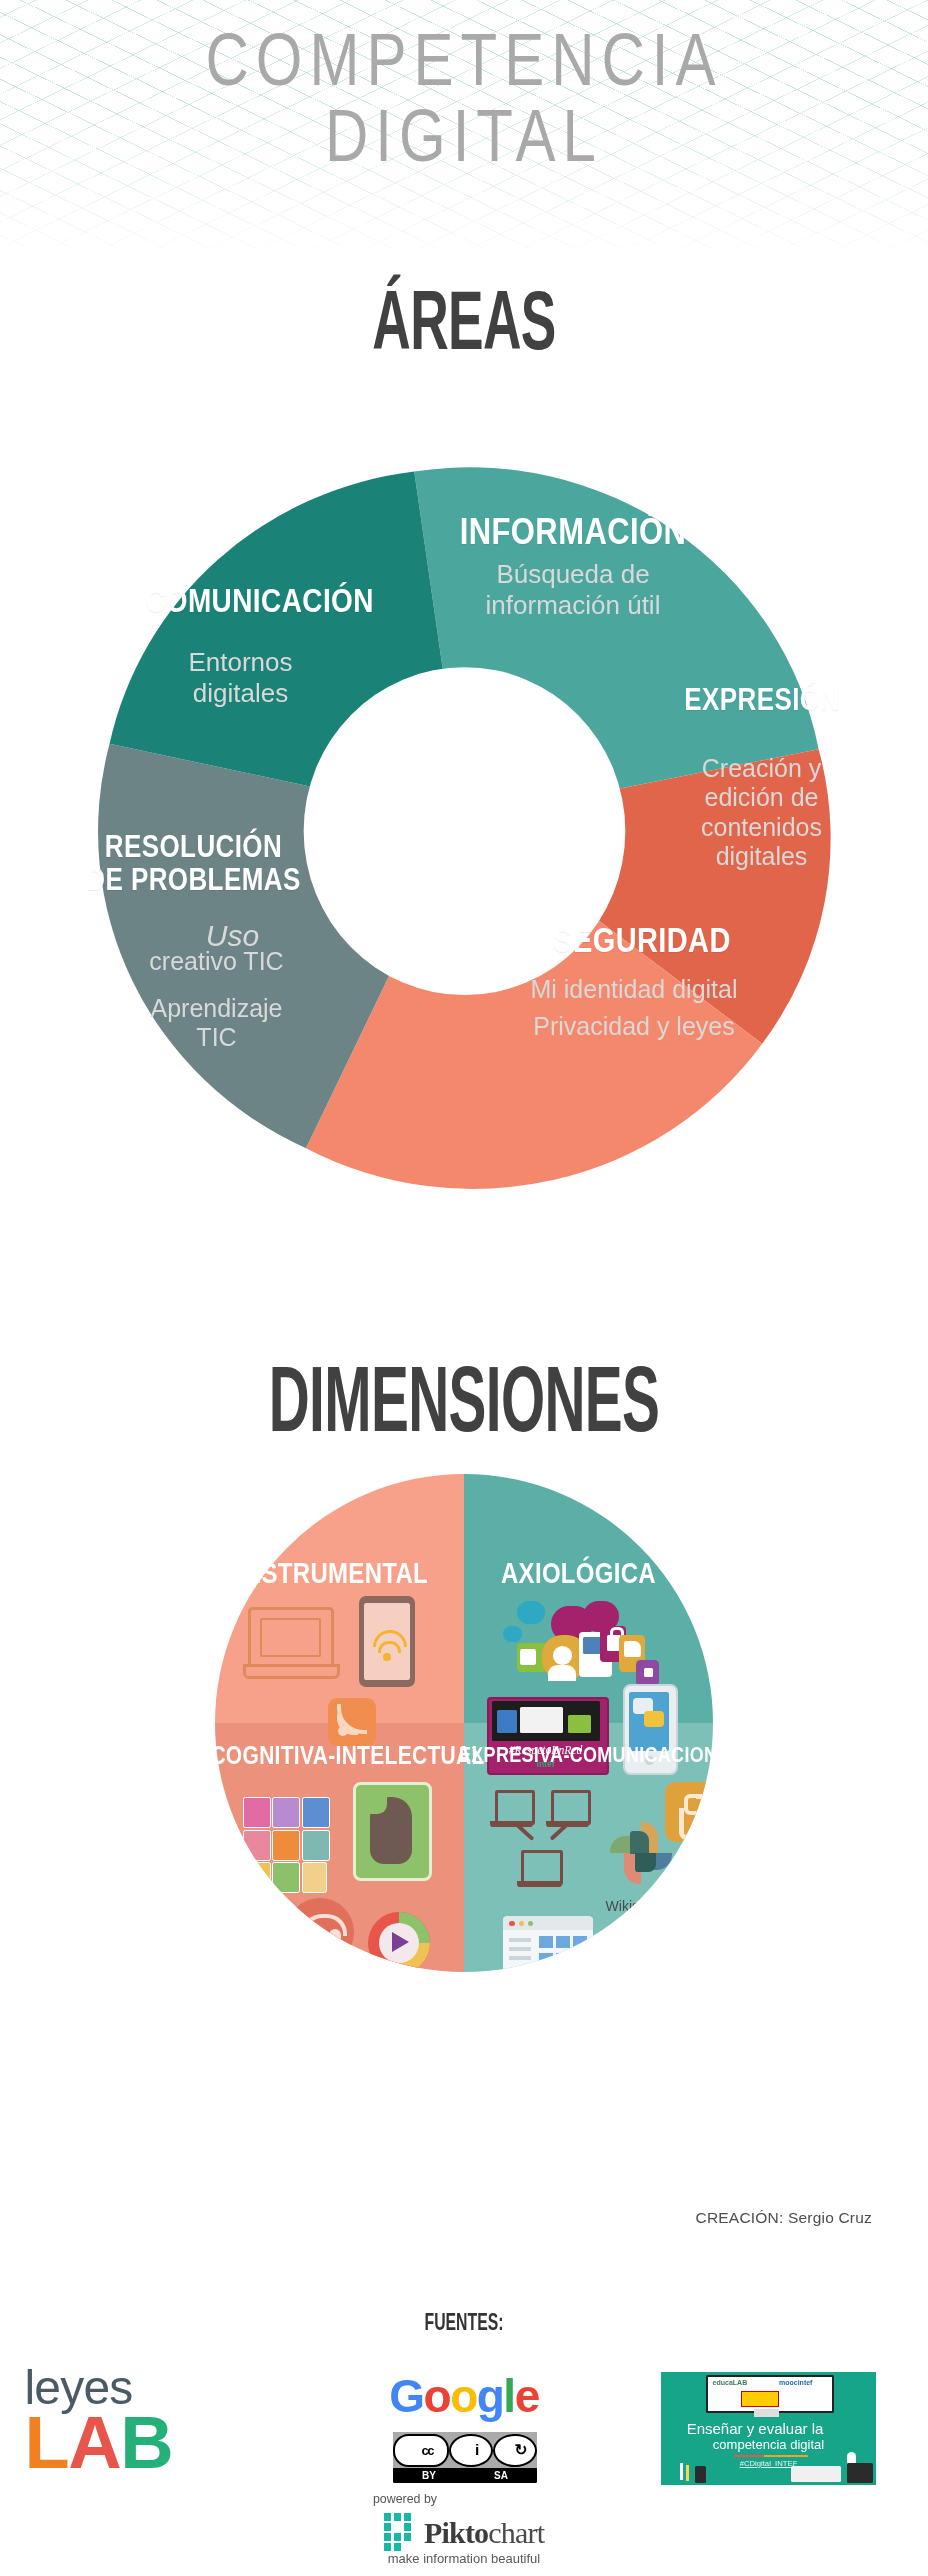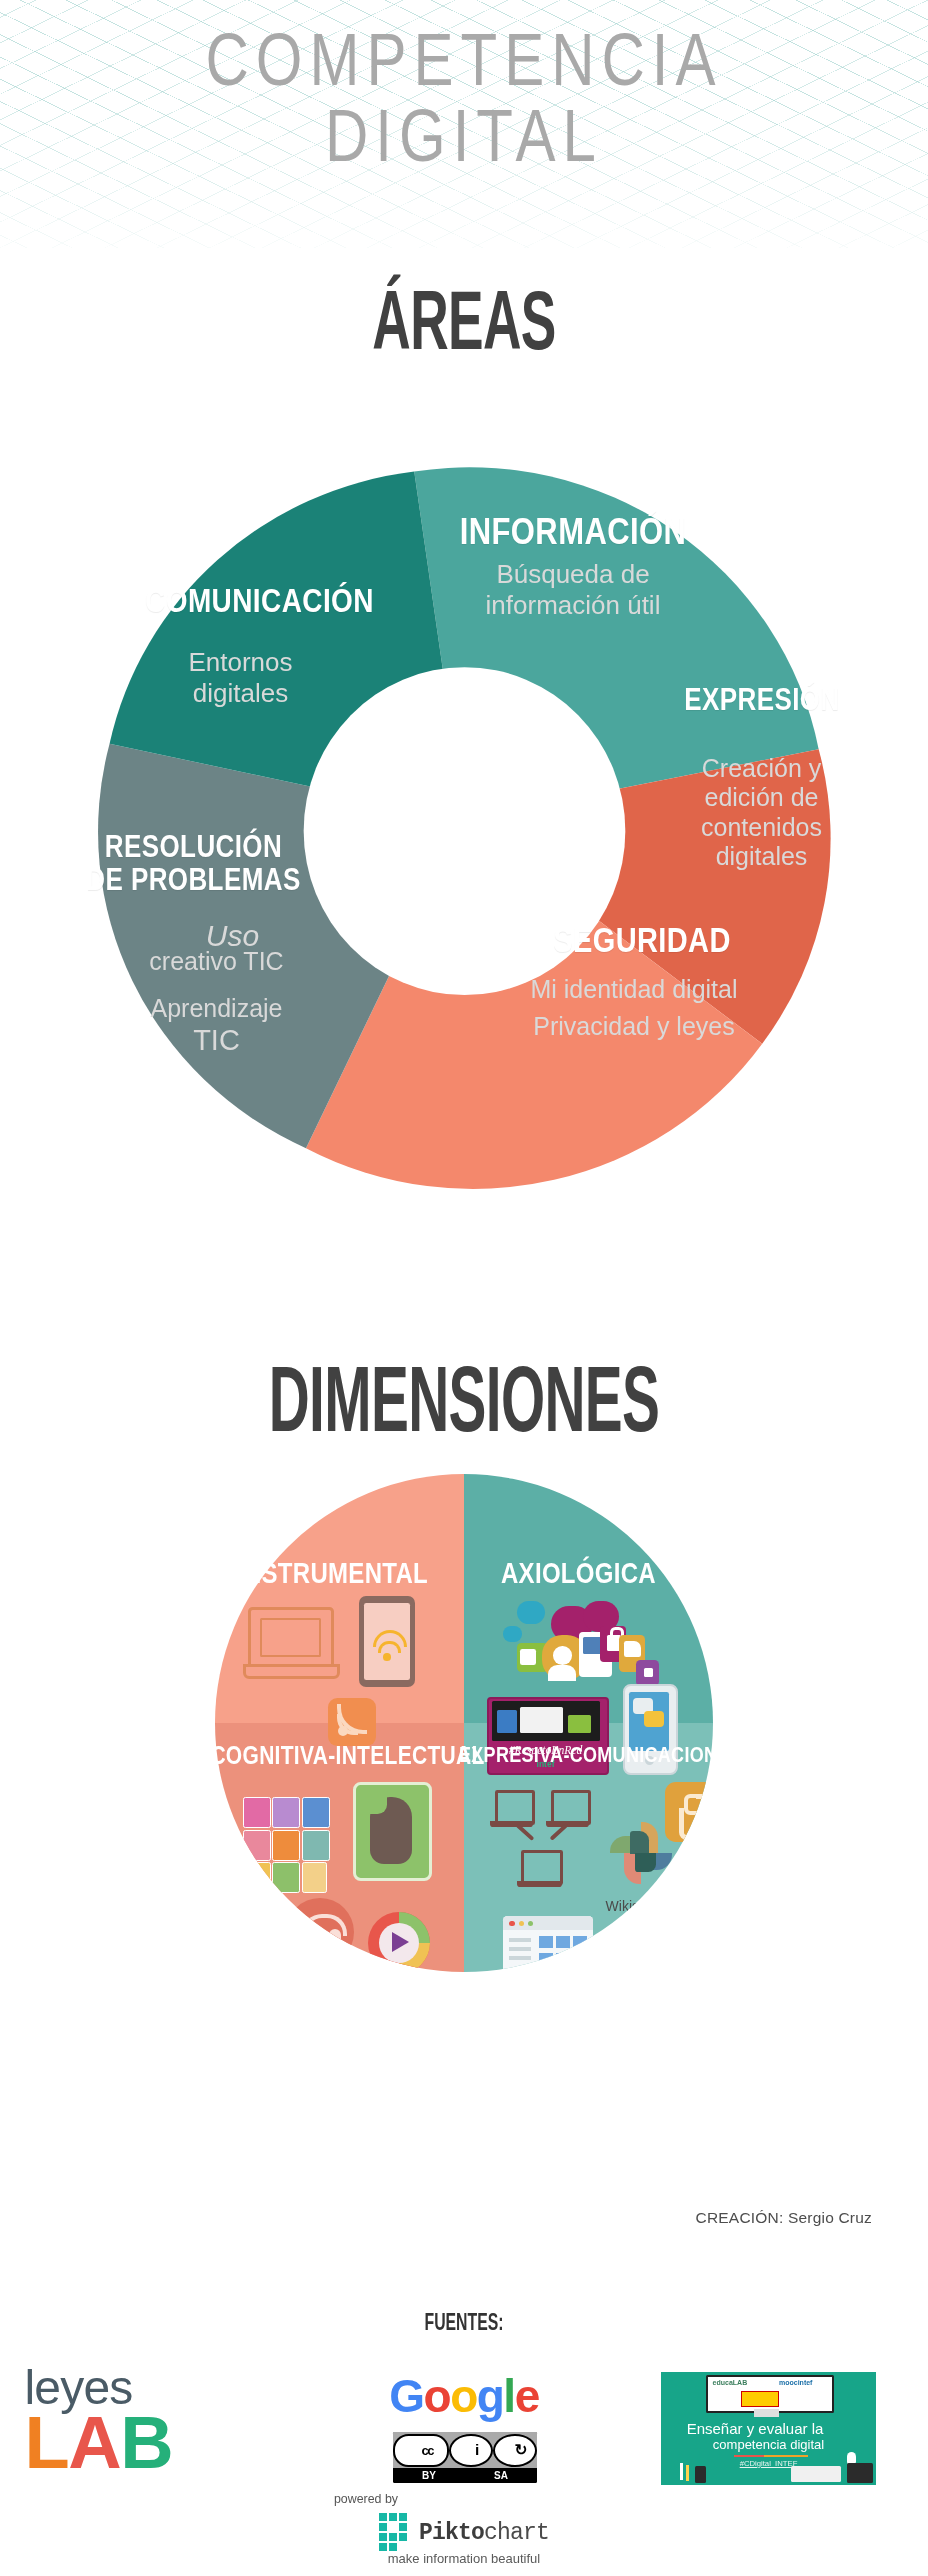--- a/index.html
+++ b/index.html
@@ -139,25 +139,25 @@
   .mooc-rule{position:absolute;left:73px;top:83px;width:74px;height:2.3px;background:linear-gradient(to right,#E8564B 0 40%,#F0A22A 40% 100%);}
   .mooc-tag{position:absolute;left:0;top:87px;width:215px;text-align:center;color:#e6f6f1;font-size:7.7px;font-family:"Liberation Sans",sans-serif;text-decoration:underline;}
   .mooc-kb{position:absolute;left:130px;top:94px;width:50px;height:15.5px;background:#f0f0f0;border-radius:1.5px;}
   .mooc-tab{position:absolute;left:186px;top:91px;width:26px;height:20px;background:#2b2b2b;border-radius:1.5px;}
   .mooc-pen{position:absolute;left:18.6px;top:91px;width:3.1px;height:17px;background:#fff;}
   .mooc-pen2{position:absolute;left:25px;top:93px;width:3.1px;height:15.5px;background:#ffd34e;}
   .mooc-ph{position:absolute;left:34px;top:94px;width:10.8px;height:17px;background:#2b2b2b;border-radius:1.5px;}
   .mooc-mouse{position:absolute;left:186px;top:80px;width:9.3px;height:14px;background:#fff;border-radius:4.6px;}
 
   .powered{position:absolute;top:2492px;left:0;width:732px;text-align:center;color:#555;font-size:12.4px;
-    font-family:"Liberation Sans Narrow","Liberation Sans",sans-serif;}
+    font-family:"Liberation Sans Narrow","Liberation Sans",sans-serif;padding-left:39px;}
   .pikto{position:absolute;top:2513px;left:0;width:928px;text-align:center;}
   .pikto-mark{display:inline-block;vertical-align:middle;width:34px;height:39px;position:relative;margin-right:6.2px;}
   .pikto-mark i{position:absolute;background:#17B8A6;display:block;}
-  .pikto-name{display:inline-block;vertical-align:middle;font-size:23px;font-family:Liberation Mono, monospace;color:#4a4a4a;letter-spacing:-0.8px;}
+  .pikto-name{display:inline-block;vertical-align:middle;font-size:30px;font-family:Liberation Serif, serif;color:#4a4a4a;letter-spacing:-0.8px;}
   .pikto-name b{font-weight:bold;color:#3d3d3d;}
   .pikto-tag{position:absolute;top:2551px;left:0;width:928px;text-align:center;color:#5a5a5a;font-size:13px;
     font-family:"Liberation Sans",sans-serif;}
 </style>
 </head>
 <body>
 
 <div class="page">
 
   <div class="header">
@@ -201,21 +201,21 @@
 
     <div class="donut-label" style="left:464px;top:495px;width:232px;font-size:29px;">SEGURIDAD</div>
     <div class="donut-sub" style="left:371px;top:583px;width:402px;font-size:25px;">Privacidad y leyes</div>
     <div class="donut-sub" style="left:371px;top:546px;width:402px;font-size:25px;">Mi identidad digital</div>
 
     <div class="donut-label" style="left:15.5px;top:402px;width:232px;font-size:26px;">RESOLUCIÓN</div>
     <div class="donut-label" style="left:15.5px;top:435px;width:232px;font-size:26px;">DE PROBLEMAS</div>
     <div class="donut-sub" style="left:62px;top:489px;width:217px;font-size:30px;font-style:italic;">Uso</div>
     <div class="donut-sub" style="left:46px;top:518px;width:217px;font-size:25px;">creativo TIC</div>
     <div class="donut-sub" style="left:46px;top:565px;width:217px;font-size:25px;">Aprendizaje</div>
-    <div class="donut-sub" style="left:46px;top:594px;width:217px;font-size:29px;">TIC</div>
+    <div class="donut-sub" style="left:46px;top:594px;width:217px;font-size:25px;">TIC</div>
 
     <div class="donut-label" style="left:70px;top:156px;width:255px;font-size:28px;">COMUNICACIÓN</div>
     <div class="donut-sub" style="left:70px;top:218px;width:217px;font-size:26px;">Entornos</div>
     <div class="donut-sub" style="left:70px;top:249px;width:217px;font-size:26px;">digitales</div>
   </div>
 
   <div class="section-title" id="title-dimensiones">DIMENSIONES</div>
 
   <div class="dims-wrap">
     <div class="dims-circle">

